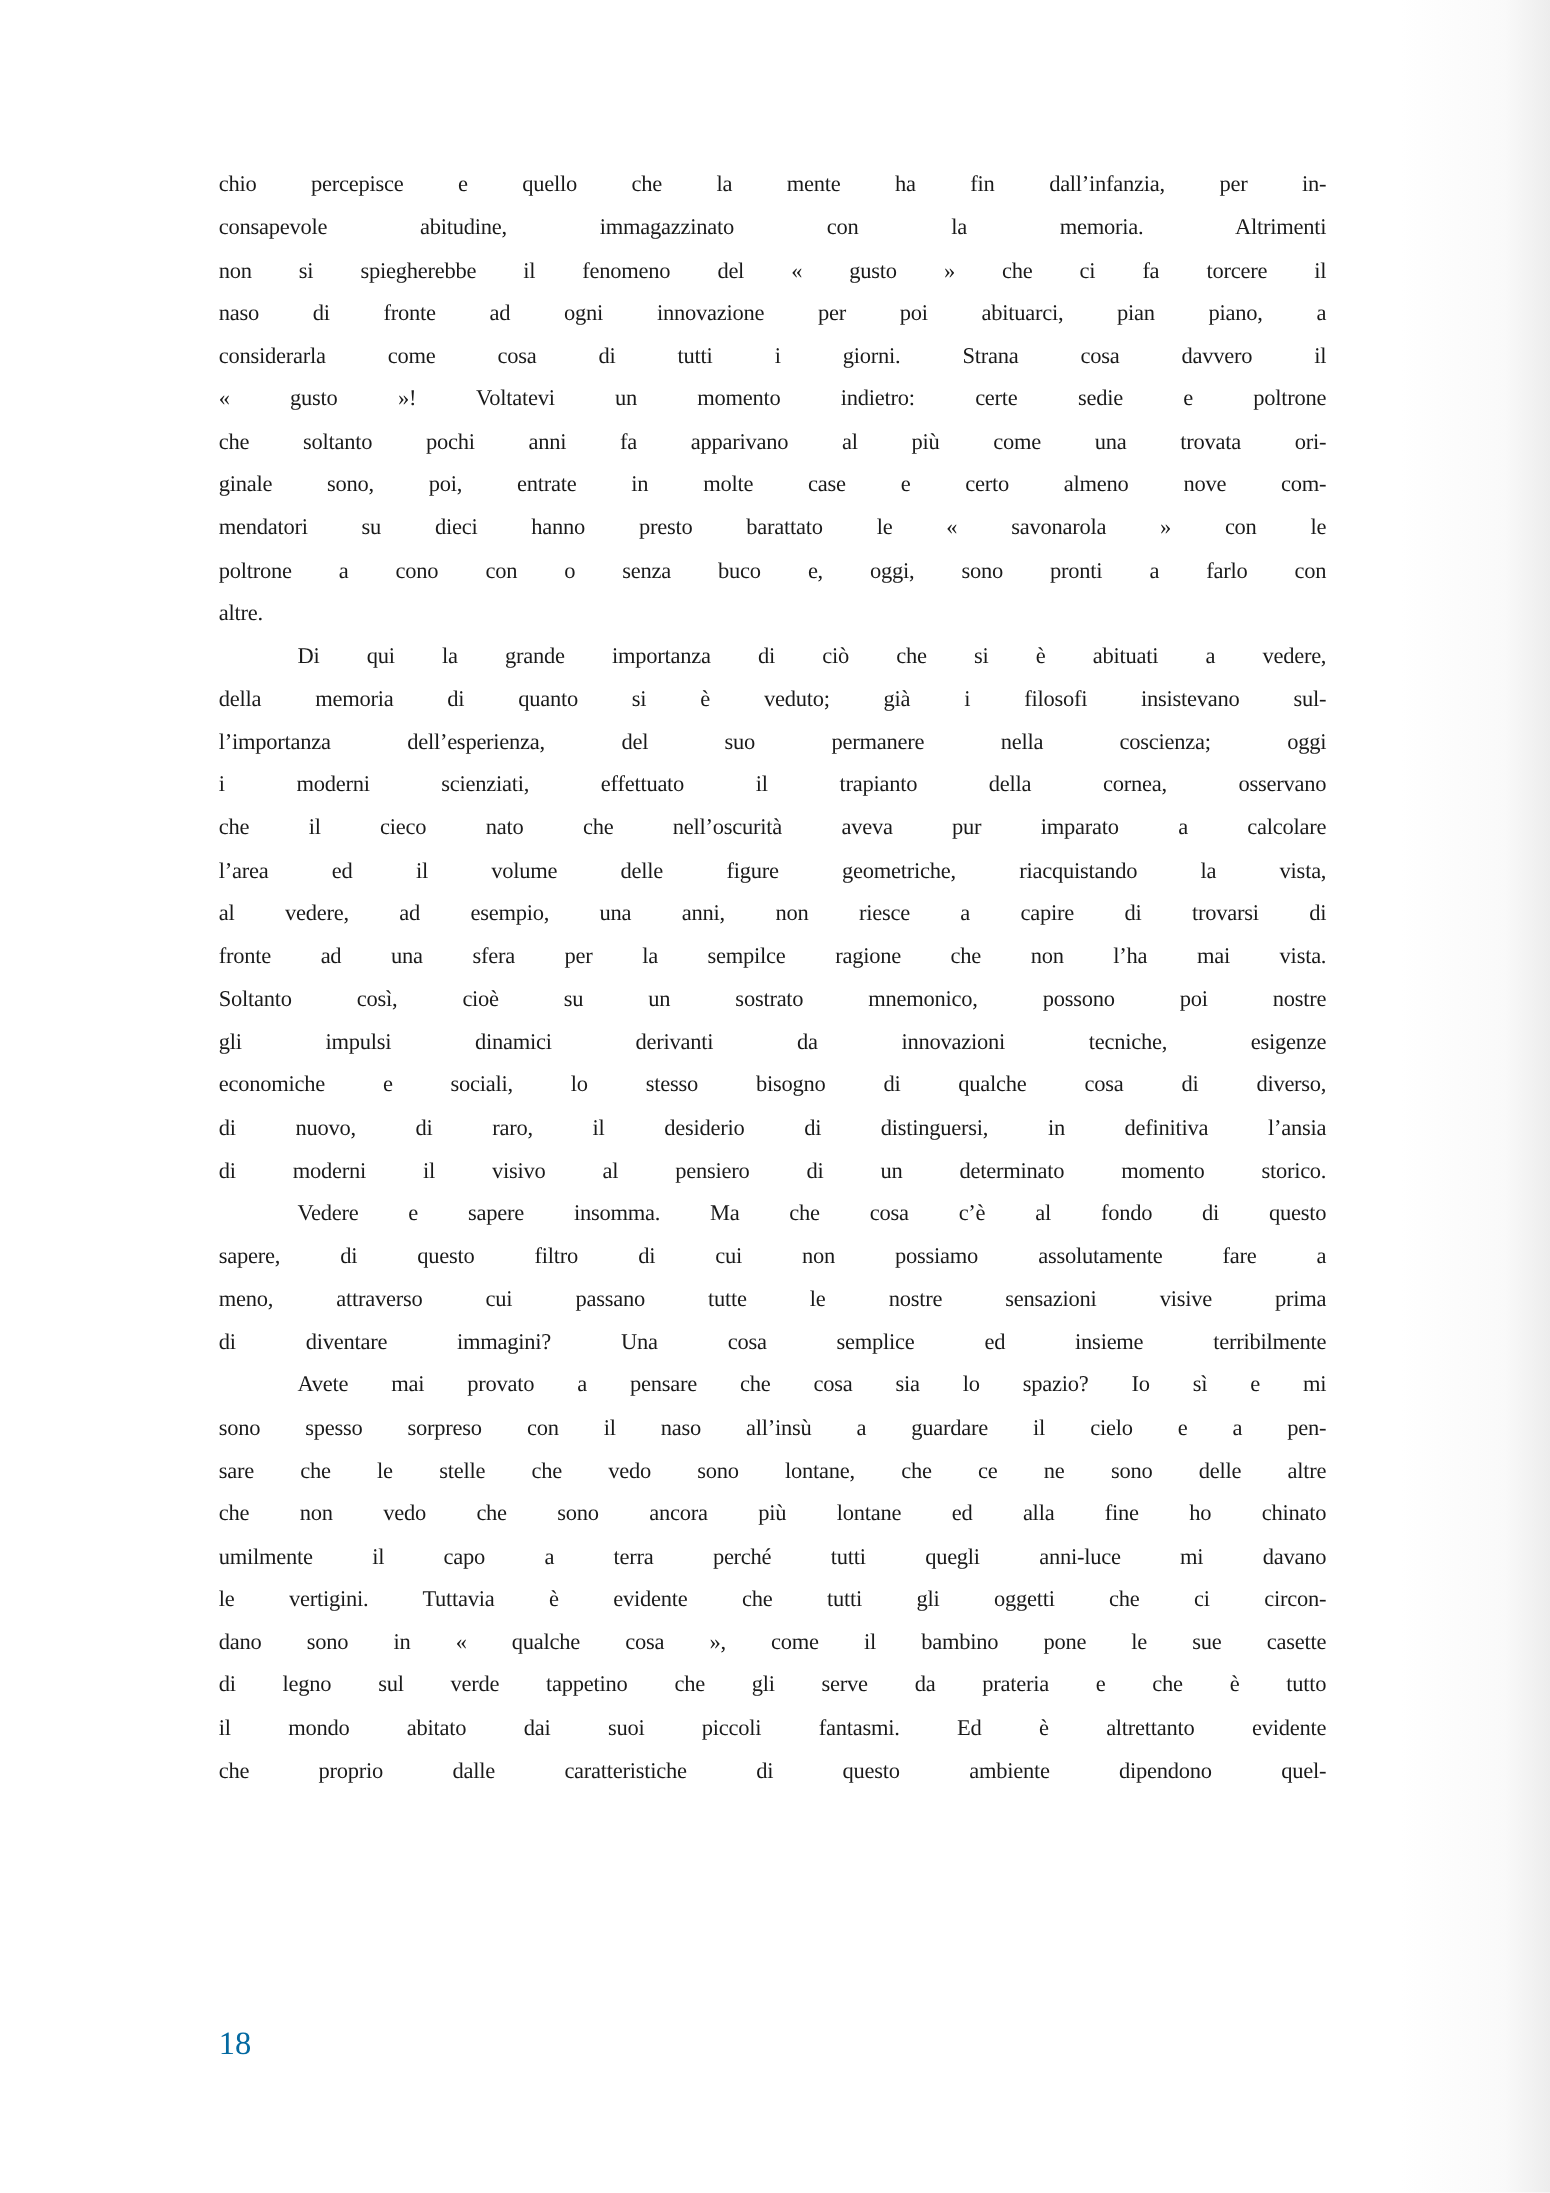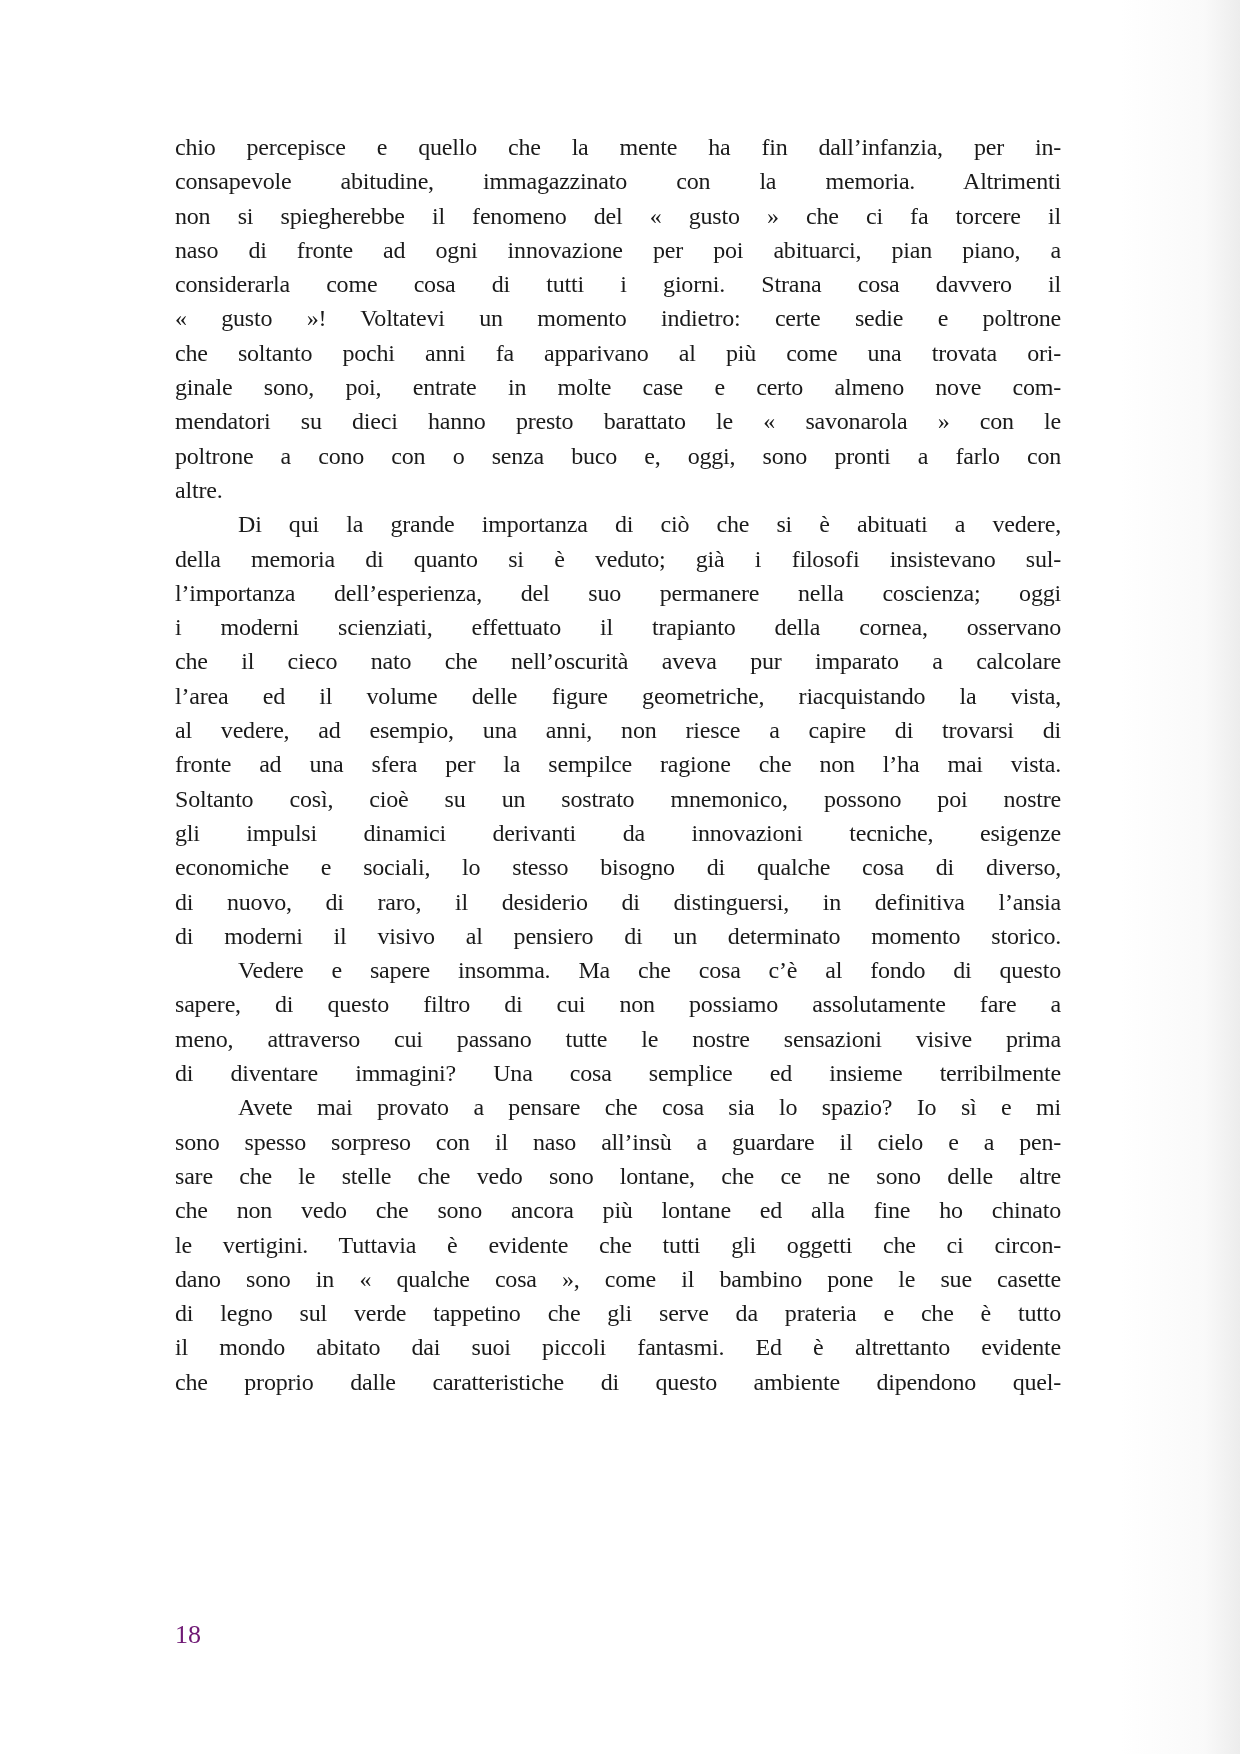--- a/index.html
+++ b/index.html
@@ -21,36 +21,36 @@
   .page {
     position: absolute;
     left: 175px;
     top: 130px;
     width: 886px;
   }
   .line {
     display: block;
     height: 34.3px;
     line-height: 34.3px;
-    font-size: 24px;
+    font-size: 18px;
     text-align: justify;
     text-align-last: justify;
     white-space: nowrap;
     overflow: visible;
     letter-spacing: -0.2px;
   }
   .line.last { text-align-last: left; }
   .line.indent { padding-left: 63px; }
   .page-number {
     position: absolute;
     left: 175px;
     top: 1620px;
     font-size: 26px;
     font-family: "Liberation Serif", "DejaVu Serif", serif;
-    color: #701a75;
+    color: #0369a1;
   }
 </style>
 </head>
 <body>
 
 <div class="right-shadow"></div>
 
 <div class="page">
 
   <div>
@@ -88,20 +88,21 @@
     <span class="line">sapere, di questo filtro di cui non possiamo assolutamente fare a</span>
     <span class="line">meno, attraverso cui passano tutte le nostre sensazioni visive prima</span>
     <span class="line">di diventare immagini? Una cosa semplice ed insieme terribilmente</span>
   </div>
 
   <div>
     <span class="line indent">Avete mai provato a pensare che cosa sia lo spazio? Io sì e mi</span>
     <span class="line">sono spesso sorpreso con il naso all’insù a guardare il cielo e a pen-</span>
     <span class="line">sare che le stelle che vedo sono lontane, che ce ne sono delle altre</span>
     <span class="line">che non vedo che sono ancora più lontane ed alla fine ho chinato</span>
+    <span class="line">umilmente il capo a terra perché tutti quegli anni-luce mi davano</span>
     <span class="line">le vertigini. Tuttavia è evidente che tutti gli oggetti che ci circon-</span>
     <span class="line">dano sono in « qualche cosa », come il bambino pone le sue casette</span>
     <span class="line">di legno sul verde tappetino che gli serve da prateria e che è tutto</span>
     <span class="line">il mondo abitato dai suoi piccoli fantasmi. Ed è altrettanto evidente</span>
     <span class="line">che proprio dalle caratteristiche di questo ambiente dipendono quel-</span>
   </div>
 </div>
 
 <div class="page-number">18</div>
 

